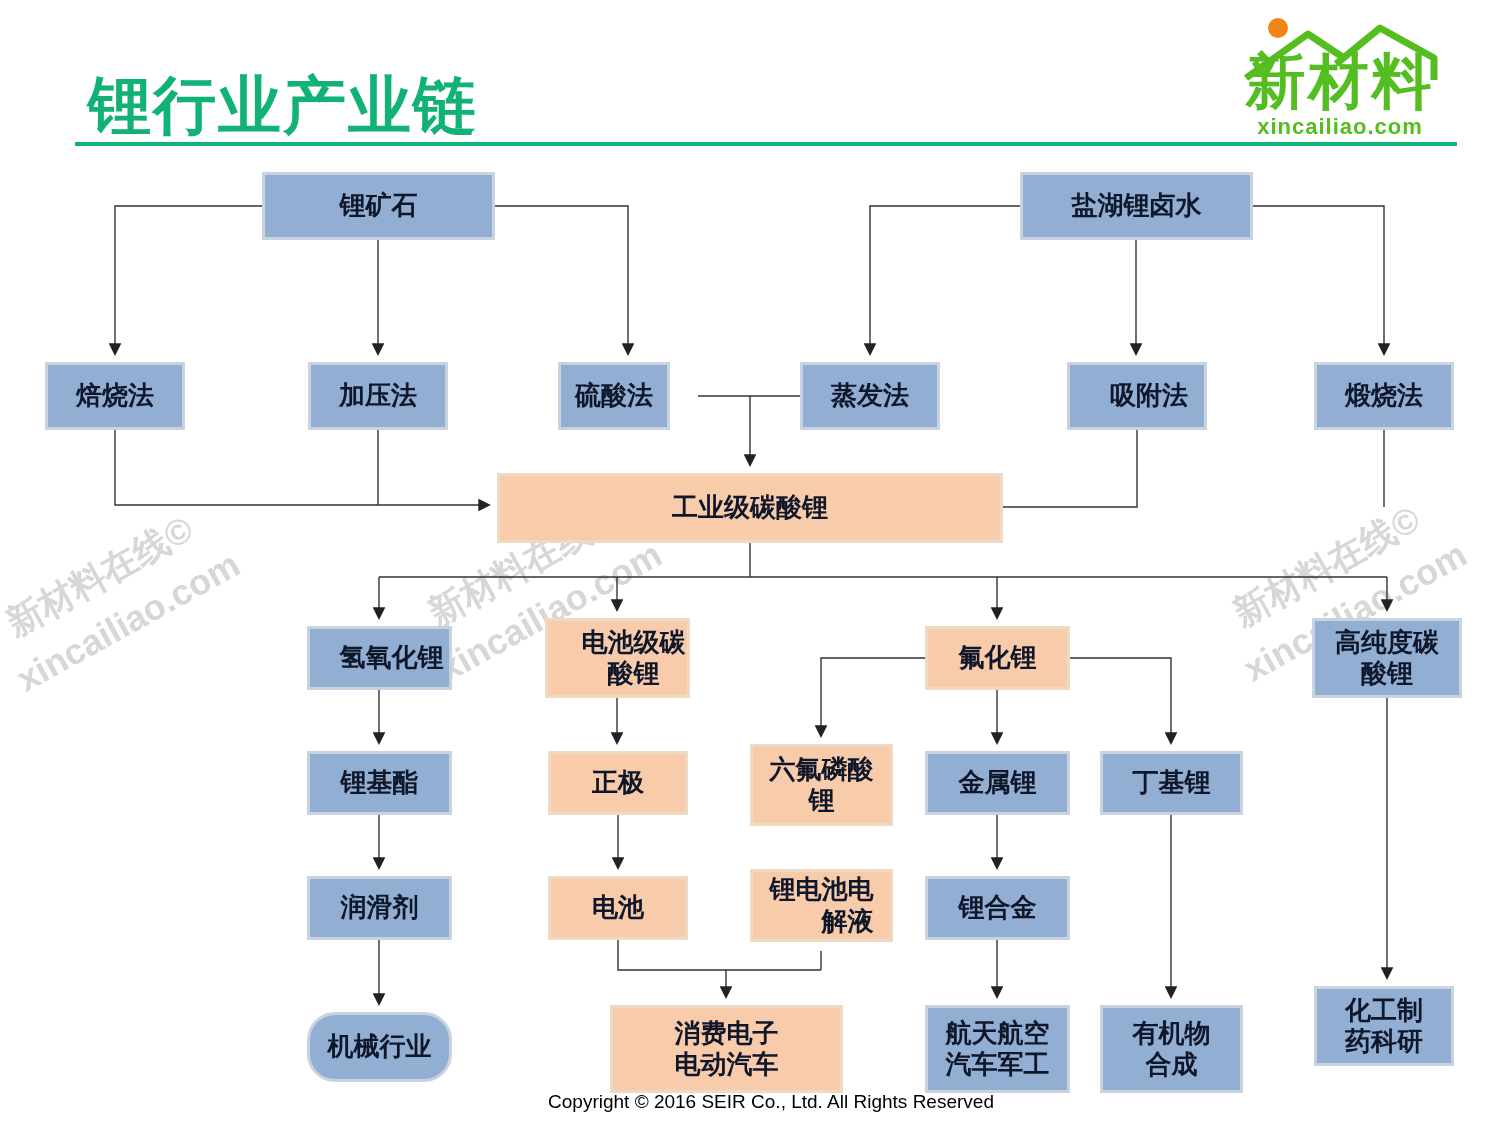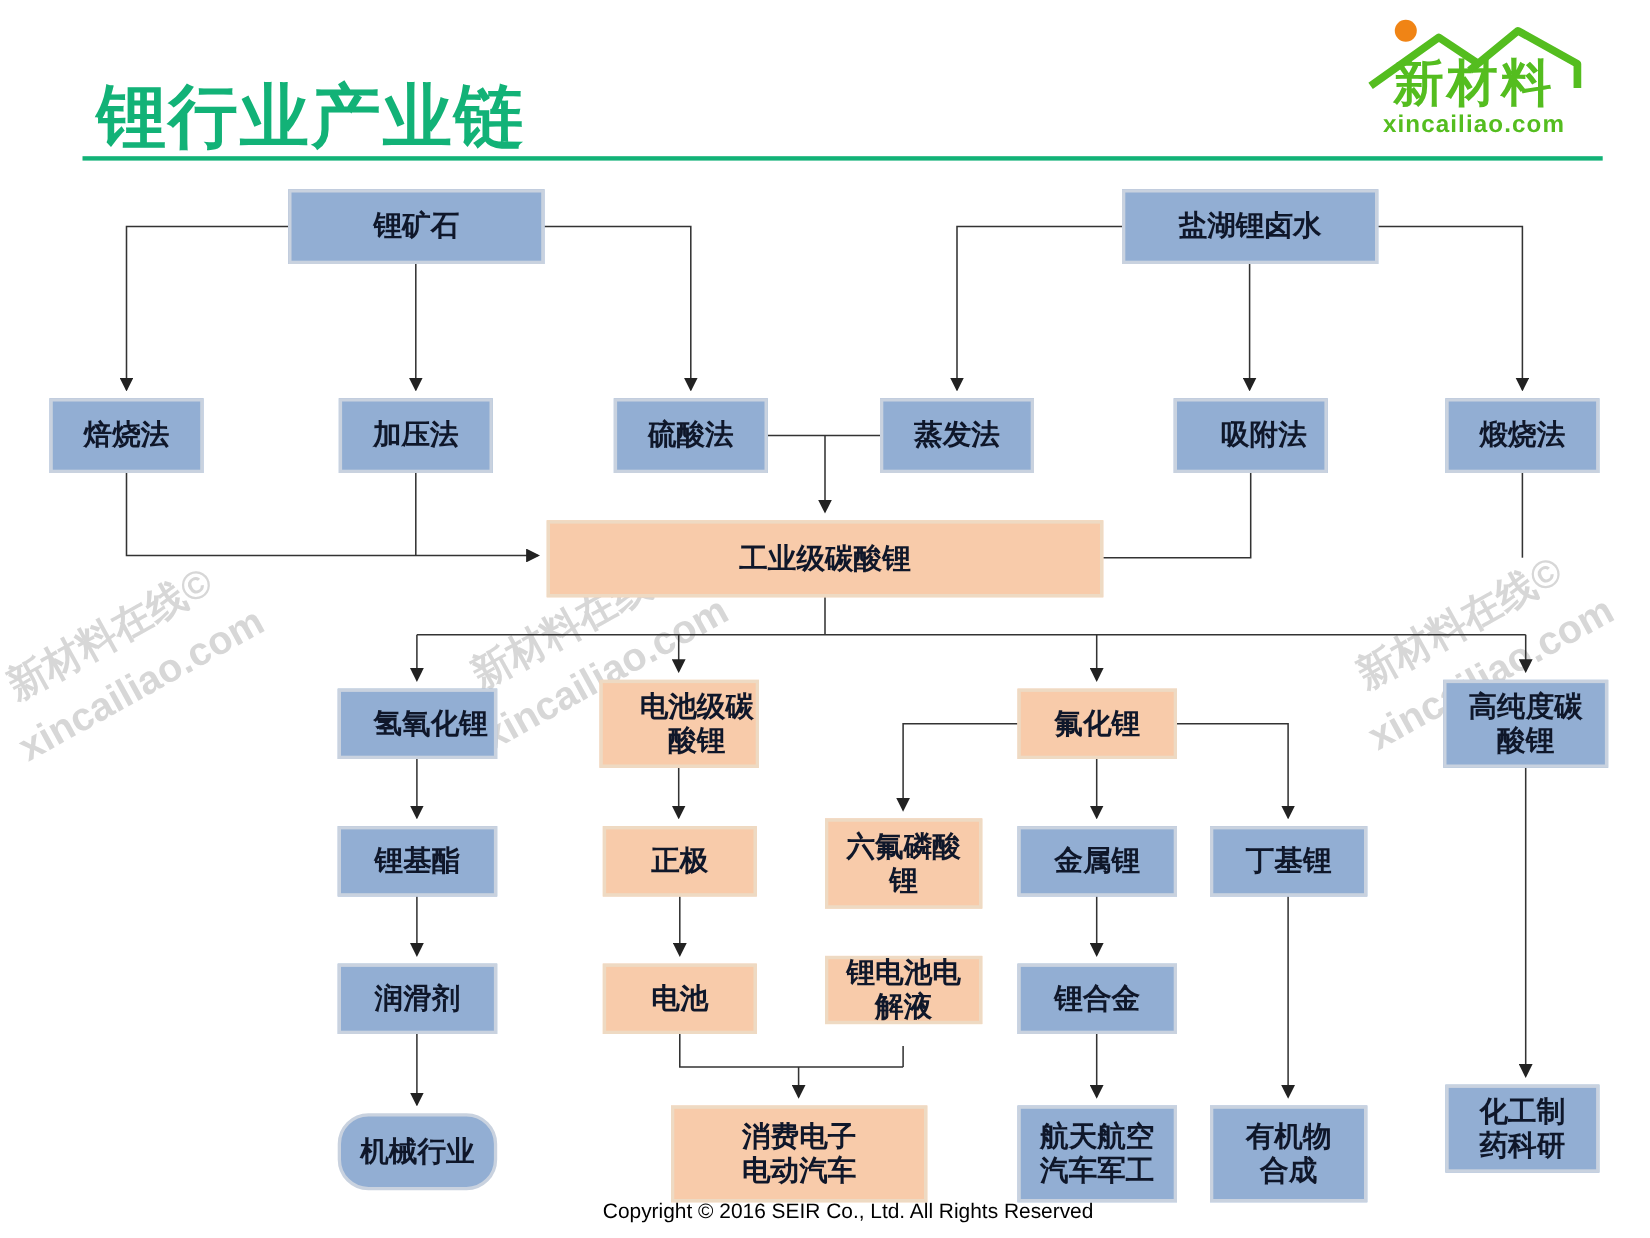--- a/index.html
+++ b/index.html
@@ -18,21 +18,21 @@
     margin-top:11px;
   }
   .title-underline{
     position:absolute;left:75px;top:142px;width:1382px;height:4px;
     background:var(--title-green,#12b277);
   }
   
   .logo{position:absolute;right:55px;top:14px;width:210px;text-align:center;}
   .logo svg{display:block;margin:0 auto;}
   .logo-brand{
-    font-size:46px;font-weight:bold;line-height:1;
+    font-size:60px;font-weight:bold;line-height:1;
     color:var(--logo-green,#54bd1f);margin-top:-34px;letter-spacing:3px;
   }
   .logo-domain{
     font-size:22px;font-weight:bold;color:var(--logo-green,#54bd1f);
     margin-top:2px;letter-spacing:1px;
   }
   
   .watermark{
     position:absolute;
     transform:rotate(-29deg);
@@ -137,40 +137,40 @@
         <polyline points="821,951 821,970" fill="none" stroke="#333333" stroke-width="1.4"></polyline>
         <polyline points="726,970 726,997" fill="none" stroke="#333333" stroke-width="1.4" marker-end="url(#arrow)"></polyline>
       </g>
   </svg>
 
   <div id="nodes">
       <div class="node blue" style="left: 262px; top: 172px; width: 233px; height: 68px;">锂矿石</div>
       <div class="node blue" style="left: 1020px; top: 172px; width: 233px; height: 68px;">盐湖锂卤水</div>
       <div class="node blue" style="left: 45px; top: 362px; width: 140px; height: 68px;">焙烧法</div>
       <div class="node blue" style="left: 308px; top: 362px; width: 140px; height: 68px;">加压法</div>
-      <div class="node blue" style="left: 558px; top: 362px; width: 140px; height: 68px;">硫酸法</div>
+      <div class="node blue" style="left: 558px; top: 362px; width: 112px; height: 68px;">硫酸法</div>
       <div class="node blue" style="left: 800px; top: 362px; width: 140px; height: 68px;">蒸发法</div>
       <div class="node blue" style="left: 1067px; top: 362px; width: 140px; height: 68px; padding-left: 24px;">吸附法</div>
       <div class="node blue" style="left: 1314px; top: 362px; width: 140px; height: 68px;">煅烧法</div>
       <div class="node orange" style="left: 497px; top: 473px; width: 506px; height: 70px;">工业级碳酸锂</div>
       <div class="node blue" style="left: 307px; top: 626px; width: 145px; height: 64px; padding-left: 24px;">氢氧化锂</div>
       <div class="node orange" style="left: 545px; top: 618px; width: 145px; height: 80px; padding-left: 32px;">电池级碳
 酸锂</div>
       <div class="node orange" style="left: 925px; top: 626px; width: 145px; height: 64px;">氟化锂</div>
       <div class="node blue" style="left: 1312px; top: 618px; width: 150px; height: 80px;">高纯度碳
 酸锂</div>
       <div class="node blue" style="left: 307px; top: 751px; width: 145px; height: 64px;">锂基酯</div>
       <div class="node orange" style="left: 548px; top: 751px; width: 140px; height: 64px;">正极</div>
       <div class="node orange" style="left: 750px; top: 744px; width: 143px; height: 82px;">六氟磷酸
 锂</div>
       <div class="node blue" style="left: 925px; top: 751px; width: 145px; height: 64px;">金属锂</div>
       <div class="node blue" style="left: 1100px; top: 751px; width: 143px; height: 64px;">丁基锂</div>
       <div class="node blue" style="left: 307px; top: 876px; width: 145px; height: 64px;">润滑剂</div>
       <div class="node orange" style="left: 548px; top: 876px; width: 140px; height: 64px;">电池</div>
-      <div class="node orange" style="left: 750px; top: 869px; width: 143px; height: 62px;">锂电池电
+      <div class="node orange" style="left: 750px; top: 869px; width: 143px; height: 73px; text-align: right;">锂电池电
 解液</div>
       <div class="node blue" style="left: 925px; top: 876px; width: 145px; height: 64px;">锂合金</div>
       <div class="node blue" style="left: 307px; top: 1012px; width: 145px; height: 70px; border-radius: 28px;">机械行业</div>
       <div class="node orange" style="left: 610px; top: 1005px; width: 233px; height: 88px;">消费电子
 电动汽车</div>
       <div class="node blue" style="left: 925px; top: 1005px; width: 145px; height: 88px;">航天航空
 汽车军工</div>
       <div class="node blue" style="left: 1100px; top: 1005px; width: 143px; height: 88px;">有机物
 合成</div>
       <div class="node blue" style="left: 1314px; top: 986px; width: 140px; height: 80px;">化工制

